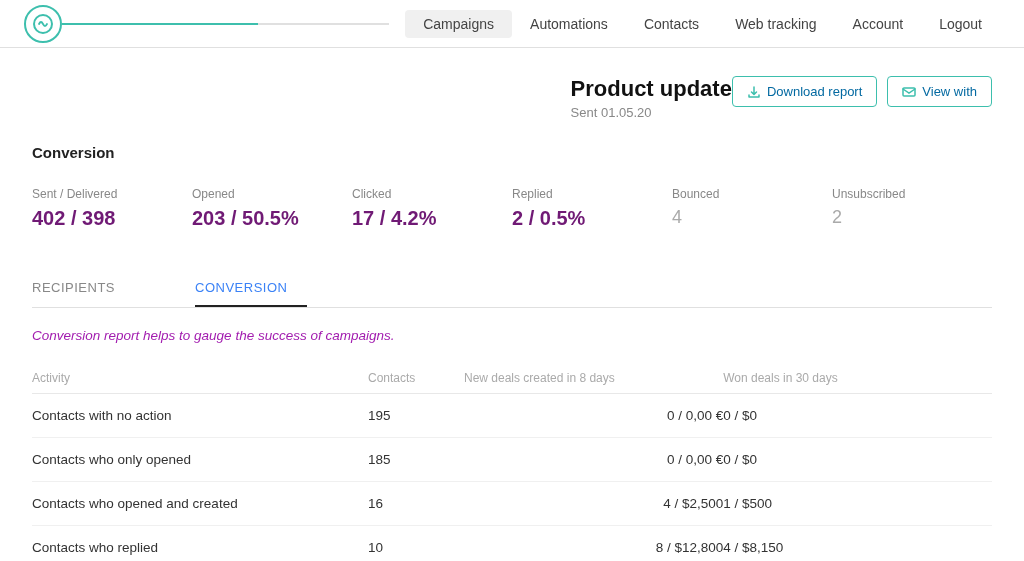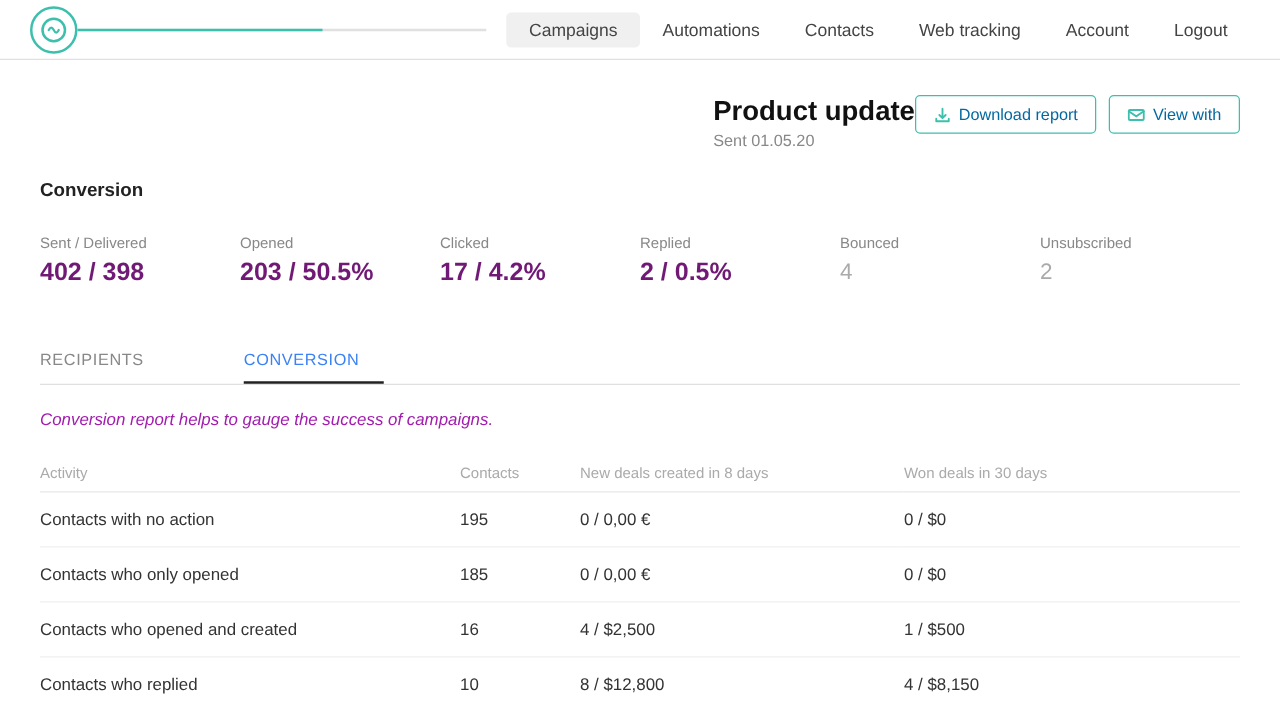--- a/index.html
+++ b/index.html
@@ -113,21 +113,21 @@
     }
     .conversion-table td {
       padding: 14px 0;
       font-size: 13.5px;
       color: #333;
       border-bottom: 1px solid #f0f0f0;
       vertical-align: middle;
     }
     .conversion-table td:first-child { width: 35%; }
     .conversion-table td:nth-child(2) { width: 10%; }
-    .conversion-table td:nth-child(3) { width: 27%; }
+    .conversion-table td:nth-child(3) { width: 27%; text-align: right; }
     .conversion-table td:nth-child(4) { width: 28%; }
 
     
     .logo-circle {
       width: 38px; height: 38px;
       border-radius: 50%;
       border: 2.5px solid #3dbfad;
       display: flex; align-items: center; justify-content: center;
       color: #3dbfad;
       font-size: 20px;

